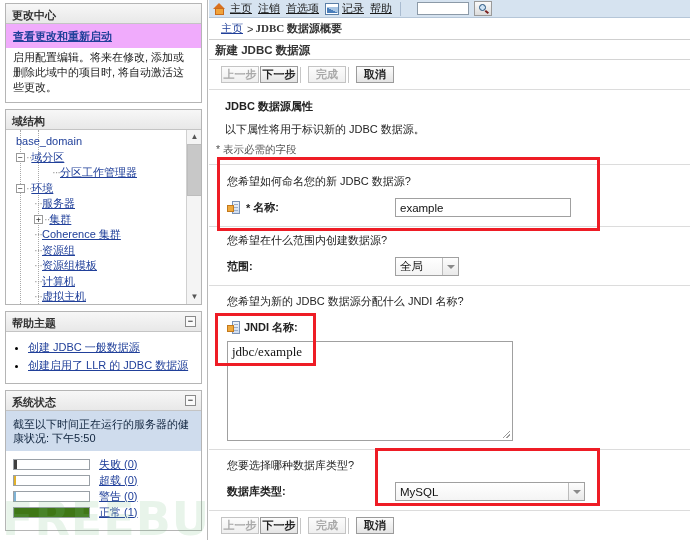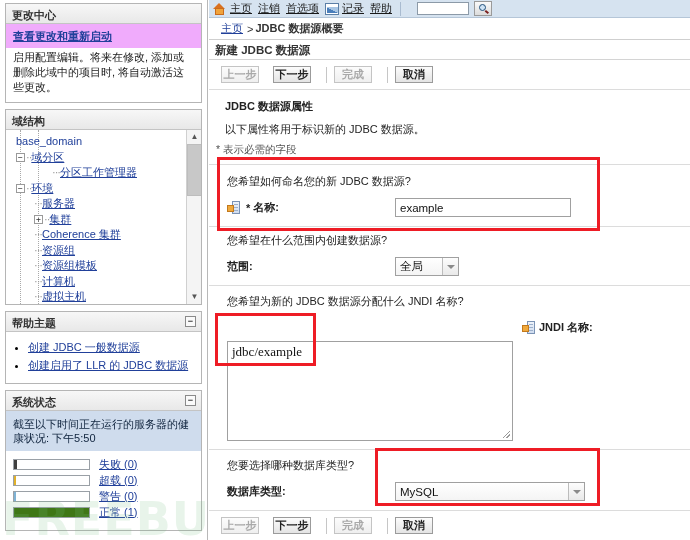--- a/index.html
+++ b/index.html
@@ -208,42 +208,42 @@
   }
   #breadcrumb {
     height: 22px; display:flex; align-items:center;
     padding-left: 12px;
     font-size: 11px;
     background: #fff;
     border-bottom: 1px solid #cfcfcf;
   }
   #breadcrumb .bc-link { color: #21409a; text-decoration: underline; }
   #breadcrumb .bc-sep { margin: 0 2px 0 4px; color:#333; }
-  #breadcrumb .bc-cur { color:#333; font-weight:bold; }
+  #breadcrumb .bc-cur { color:#333; font-weight:bold;font-family:Liberation Serif, serif; }
   #page-title {
     height: 20px;
     padding: 3px 0 0 6px;
     font-size: 11.5px; font-weight: bold; color: #333;
     border-bottom: 1px solid #d4d4d4;
     background:#fff;
   }
   .btnbar {
     padding: 6px 0 6px 12px;
     display: flex; align-items: center;
     border-bottom: 1px solid #dcdcdc;
   }
   .btnbar.bottom { border-bottom: none; border-top: 1px solid #dcdcdc; }
   .btn {
     min-width: 38px; height: 17px;
     border: 1px solid #9b9b9b;
     background: linear-gradient(to bottom,#fcfcfc,#e4e4e4);
     font-size: 11px; color:#222;
     padding: 0 0;
     display:inline-flex; align-items:center; justify-content:center;
-    margin-right: 14px;
+    margin-right: 1px;
     font-weight: bold;
   }
   .btn.disabled { color: #a9a9a9; border-color: #c4c4c4;
     background: linear-gradient(to bottom,#fcfcfc,#efefef); font-weight:bold;}
   .btn-div { width:1px; height:16px; background:#c6c6c6; margin: 0 7px 0 1px; }
 
   .sect-title {
     font-weight: bold; font-size: 11px; color:#222;
     padding: 9px 0 0 16px;
   }
@@ -503,21 +503,21 @@
       <div class="sel sel-scope">
         <span>全局</span>
         <span class="arrowbox">
             <span class="caret"></span>
           </span>
       </div>
     </div>
     <div class="hr"></div>
 
     <div class="q-text" style="padding-top:8px;">您希望为新的 JDBC 数据源分配什么 JNDI 名称?</div>
-    <div class="field-row" style="padding-bottom:2px;justify-content:flex-end;">
+    <div class="field-row" style="padding-bottom:2px;">
       <div class="field-label">
         <span class="f-icon">
             <span class="pg"></span>
             <span class="lock"></span>
           </span>
         <span>JNDI 名称:</span>
       </div>
     </div>
     <div class="ta-wrap">
       <div class="ta">

